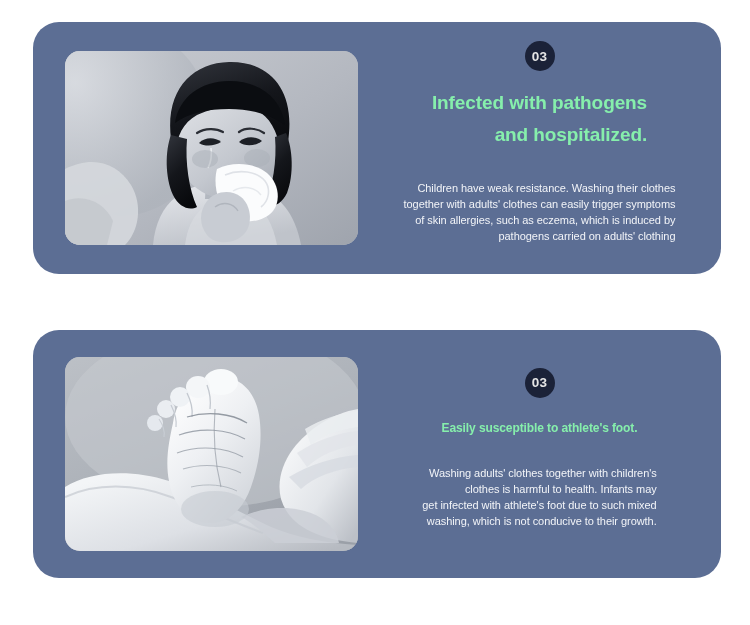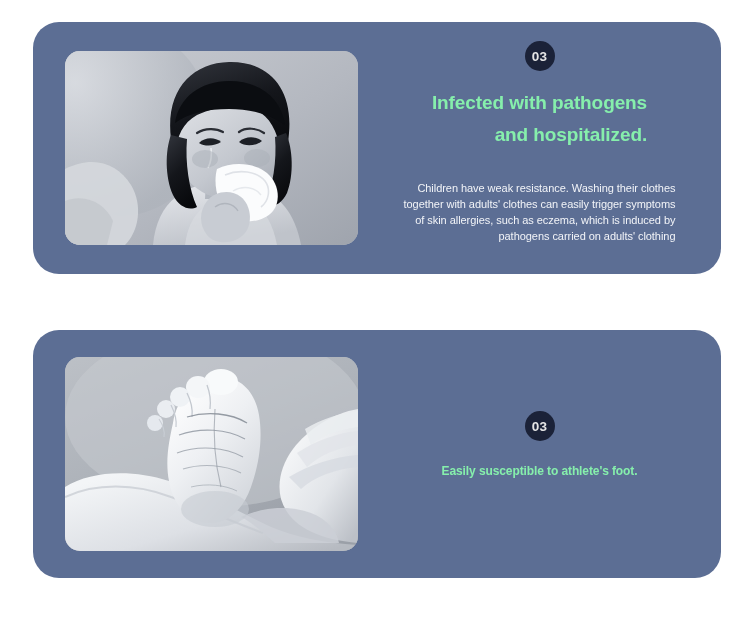--- a/index.html
+++ b/index.html
@@ -258,16 +258,20 @@
         <path d="M126 130 C142 126 160 128 172 134" stroke="#9aa1aa" stroke-width="1" fill="none" opacity="0.6"></path>
         <path d="M150 52 C148 78 150 106 156 130" stroke="#8a919b" stroke-width="1.1" fill="none" opacity="0.6"></path>
 
         <ellipse cx="150" cy="152" rx="34" ry="18" fill="#c7cbd2" opacity="0.6"></ellipse>
       </svg>
     </div>
 
     <div class="text-col">
       <div class="badge">03</div>
       <h2 class="heading">Easily susceptible to athlete's foot.</h2>
+      <p class="body-text">Washing adults' clothes together with children's
+clothes is harmful to health. Infants may
+get infected with athlete's foot due to such mixed
+washing, which is not conducive to their growth.</p>
     </div>
   </section>
 
 </div>
 
 </body></html>

